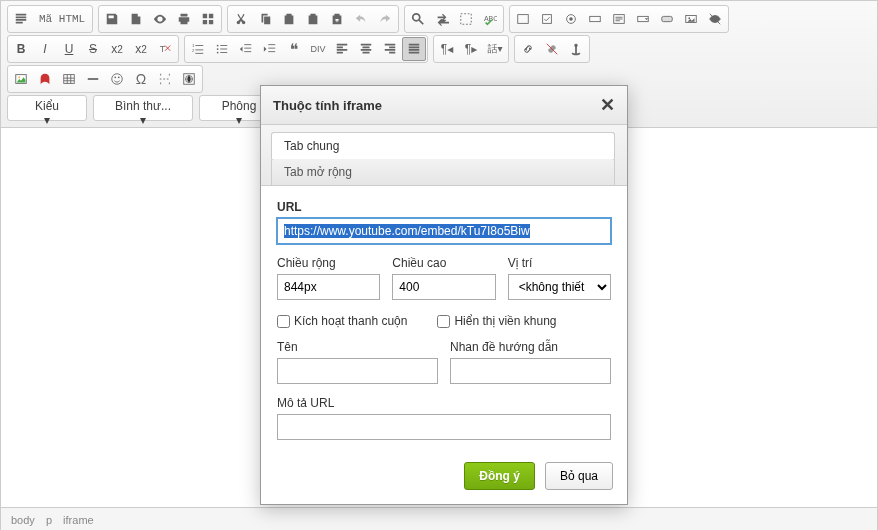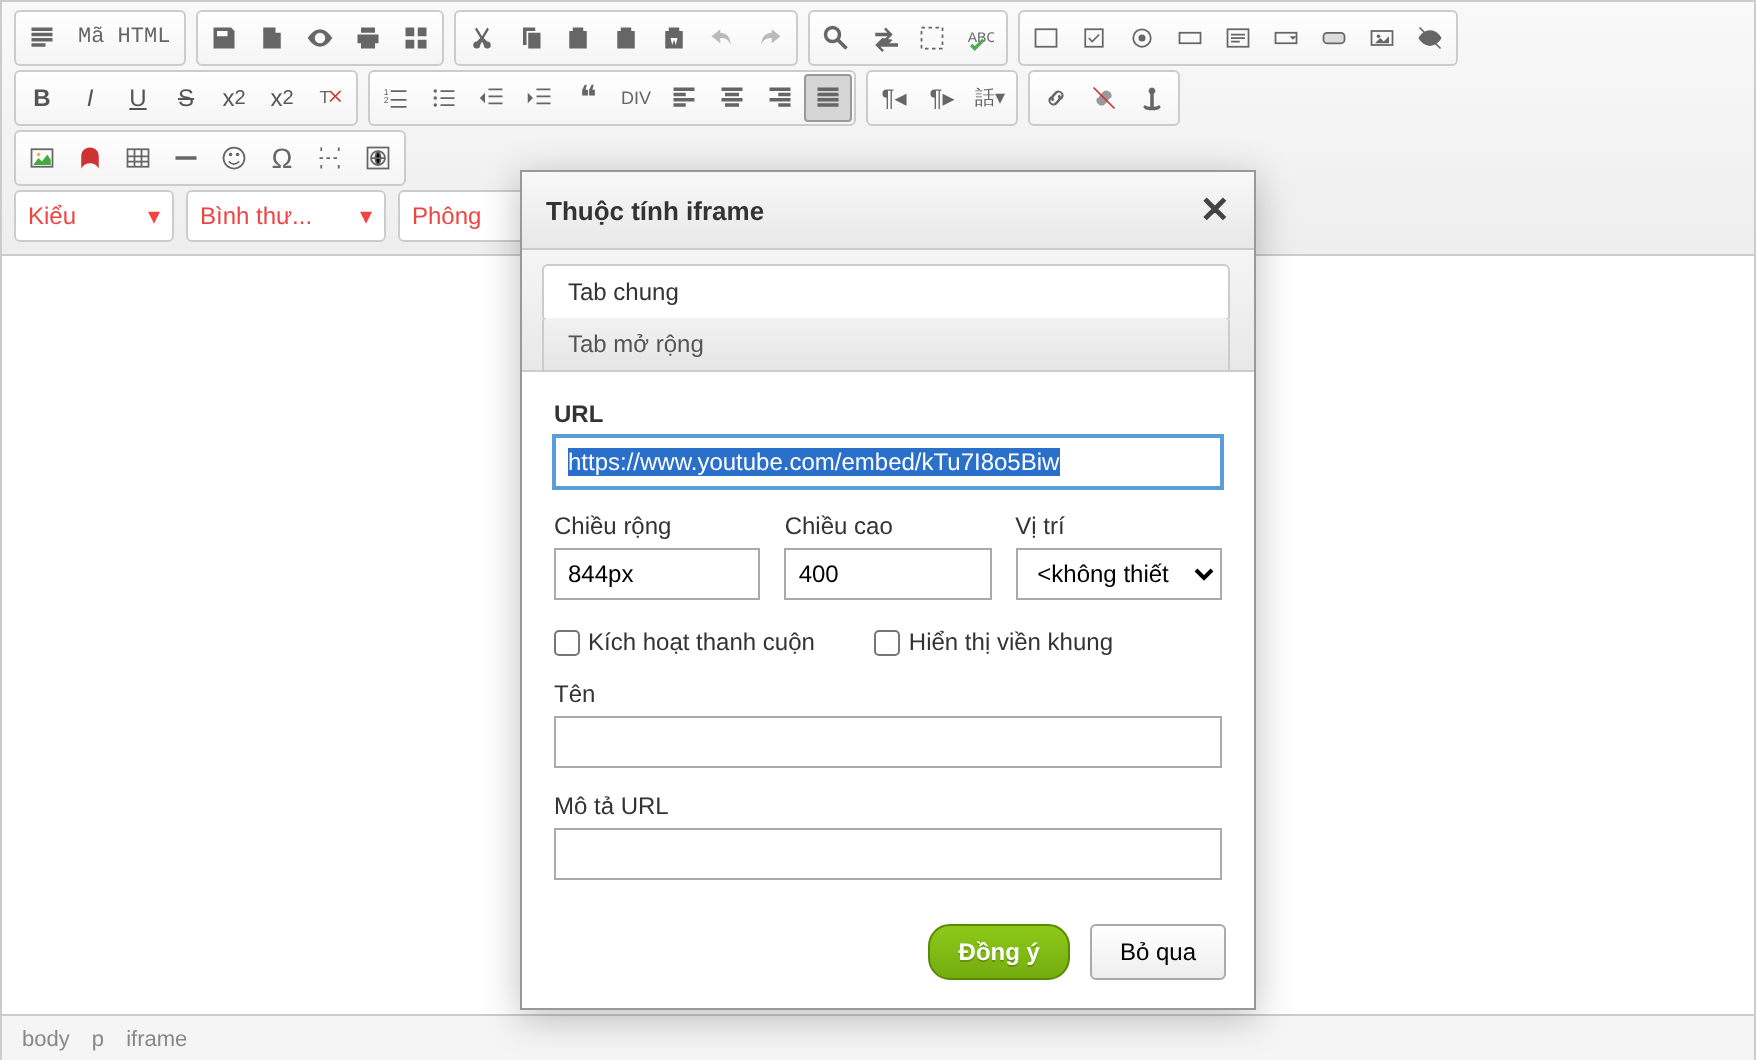--- a/index.html
+++ b/index.html
@@ -4,21 +4,21 @@
 <style>
 * { box-sizing: border-box; margin: 0; padding: 0; }
 body { font-family: Arial, sans-serif; font-size: 12px; background: #fff; color: #333; }
 .toolbar { background: linear-gradient(#f9f9f9,#eee); border: 1px solid #ccc; padding: 4px 6px; }
 .toolbar-row { display: flex; align-items: center; gap: 2px; flex-wrap: wrap; margin-bottom: 2px; }
 .tb-group { display: flex; align-items: center; border: 1px solid #ccc; border-radius: 3px; background: linear-gradient(#fff,#f5f5f5); padding: 1px; margin-right: 3px; }
 .tb-btn { width: 24px; height: 24px; display: flex; align-items: center; justify-content: center; cursor: pointer; color: #555; border-radius: 2px; }
 .tb-btn.active { background: #d5d5d5; border: 1px solid #999; }
 .tb-btn svg { width: 14px; height: 14px; }
 .tb-text { font-size: 11px; padding: 0 6px; color: #666; cursor: pointer; font-family: Liberation Mono, monospace; }
-.tb-combo { display: flex; align-items: center; border: 1px solid #ccc; border-radius: 3px; background: #fff; padding: 3px 6px; margin-right: 4px; font-size: 12px; color: #ef4444; cursor: pointer; min-width: 80px; justify-content: space-between; height: 26px; }
+.tb-combo { display: flex; align-items: center; border: 1px solid #ccc; border-radius: 3px; background: #fff; padding: 3px 6px; margin-right: 4px; font-size: 12px; color: #404040; cursor: pointer; min-width: 80px; justify-content: space-between; height: 26px; flex-direction: column; }
 .bold { font-weight: bold; } .italic { font-style: italic; } .underline { text-decoration: underline; } .strike { text-decoration: line-through; }
 .editor-area { background: #fff; border: 1px solid #ccc; border-top: none; height: 380px; position: relative; }
 .statusbar { background: #f5f5f5; border: 1px solid #ccc; border-top: none; padding: 6px 10px; font-size: 11px; color: #888; }
 .statusbar span { margin-right: 8px; cursor: pointer; }
 
 .overlay { position: absolute; top: 85px; left: 260px; width: 368px; box-shadow: 0 4px 18px rgba(0,0,0,.25); background: #fff; border: 1px solid #999; }
 .dlg-title { background: linear-gradient(#f8f8f8,#e8e8e8); border-bottom: 1px solid #ccc; padding: 8px 12px; font-weight: bold; font-size: 13px; display: flex; justify-content: space-between; align-items: center; }
 .dlg-close { cursor: pointer; font-size: 18px; font-weight: bold; color: #444; }
 .dlg-tabs { display: flex; background: linear-gradient(#f5f5f5,#e8e8e8); padding: 6px 10px 0; border-bottom: 1px solid #ccc; flex-direction: column; }
 .dlg-tab { padding: 6px 12px; font-size: 12px; border: 1px solid #ccc; border-bottom: none; background: linear-gradient(#f2f2f2,#e5e5e5); margin-right: 2px; cursor: pointer; border-radius: 3px 3px 0 0; color: #555; }
@@ -27,21 +27,21 @@
 .form-label { font-weight: bold; font-size: 12px; margin-bottom: 4px; display: block; }
 .form-input { width: 100%; border: 1px solid #aaa; padding: 4px 6px; font-size: 12px; height: 26px; border-radius: 0; }
 .url-input { border-color: #5b9dd9; outline: 1px solid #5b9dd9; }
 .url-input .sel { background: #2a6fc9; color: #fff; padding: 0 0; }
 .row { display: flex; gap: 12px; margin-top: 12px; }
 .col { flex: 1; }
 .chk-row { display: flex; gap: 30px; margin-top: 14px; align-items: center; font-size: 12px; }
 .chk-row label { display: flex; align-items: center; gap: 4px; cursor: pointer; }
 .dlg-footer { padding: 10px 14px 14px; display: flex; justify-content: flex-end; gap: 10px; background: #fff; }
 .btn { padding: 6px 14px; border: 1px solid #aaa; border-radius: 3px; background: linear-gradient(#fff,#eee); cursor: pointer; font-size: 12px; }
-.btn-primary { background: linear-gradient(#8ec919,#74ac0f); border-color: #5a8a00; color: #fff; font-weight: bold; text-shadow: 0 1px 0 rgba(0,0,0,.2); border-radius: 11px; }
+.btn-primary { background: linear-gradient(#8ec919,#74ac0f); border-color: #5a8a00; color: #fff; font-weight: bold; text-shadow: 0 1px 0 rgba(0,0,0,.2); }
 select.form-input { background: #fff; }
 </style>
 </head>
 <body>
 
 <div class="toolbar">
 
   <div class="toolbar-row">
     <div class="tb-group">
       <span class="tb-btn">
@@ -397,20 +397,24 @@
           <input type="checkbox" style=""> 
           <span>Hiển thị viền khung</span>
         </label>
     </div>
 
     <div class="row">
       <div class="col">
         <label class="form-label" style="font-weight:normal">Tên</label>
         <input class="form-input" value="" style="">
       </div>
+      <div class="col">
+        <label class="form-label" style="font-weight:normal">Nhan đề hướng dẫn</label>
+        <input class="form-input" value="" style="">
+      </div>
     </div>
 
     <div style="margin-top:12px">
       <label class="form-label" style="font-weight:normal">Mô tả URL</label>
       <input class="form-input" value="" style="">
     </div>
   </div>
   <div class="dlg-footer">
     <button class="btn btn-primary">Đồng ý</button>
     <button class="btn">Bỏ qua</button>

